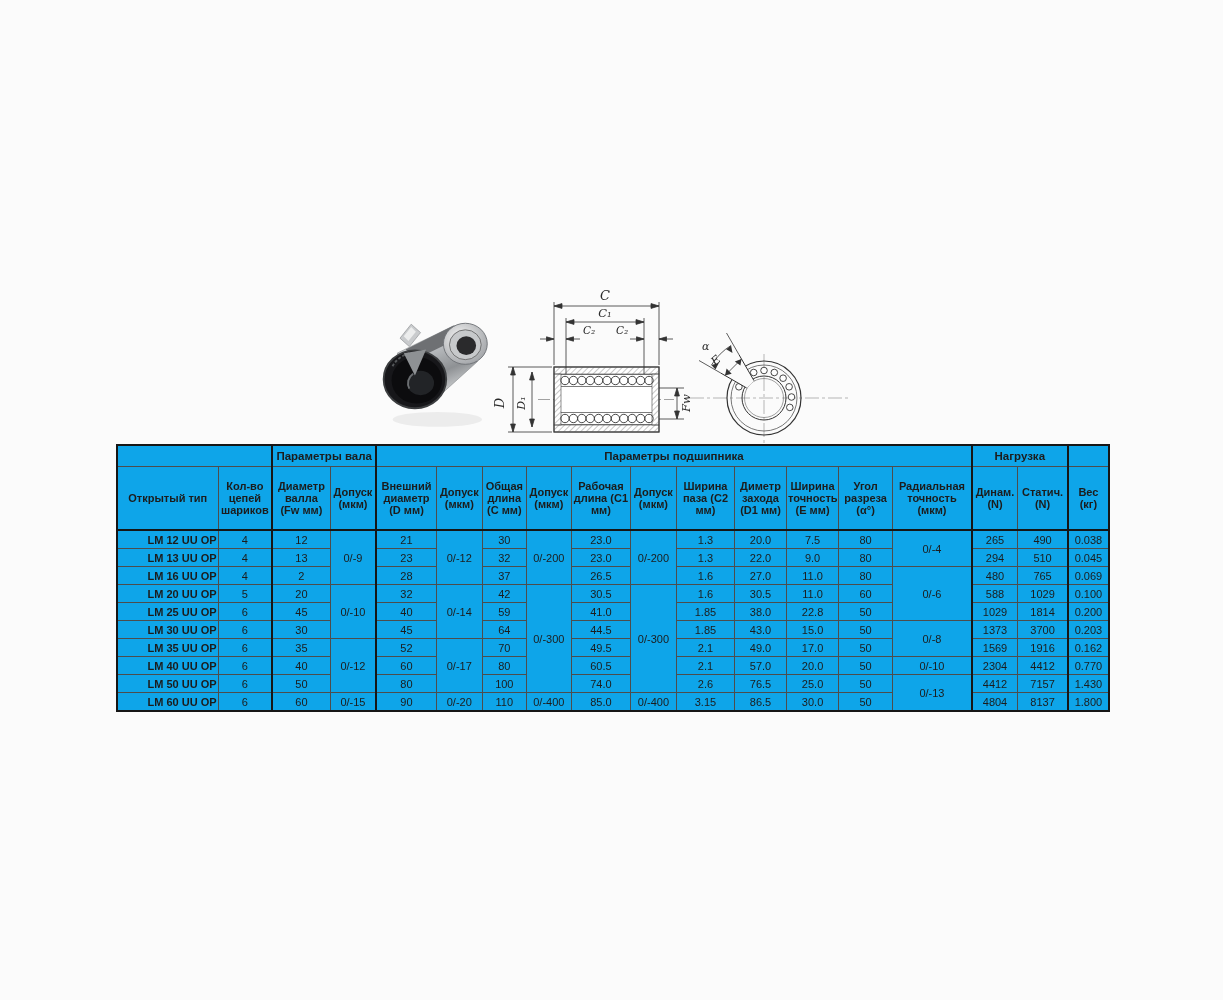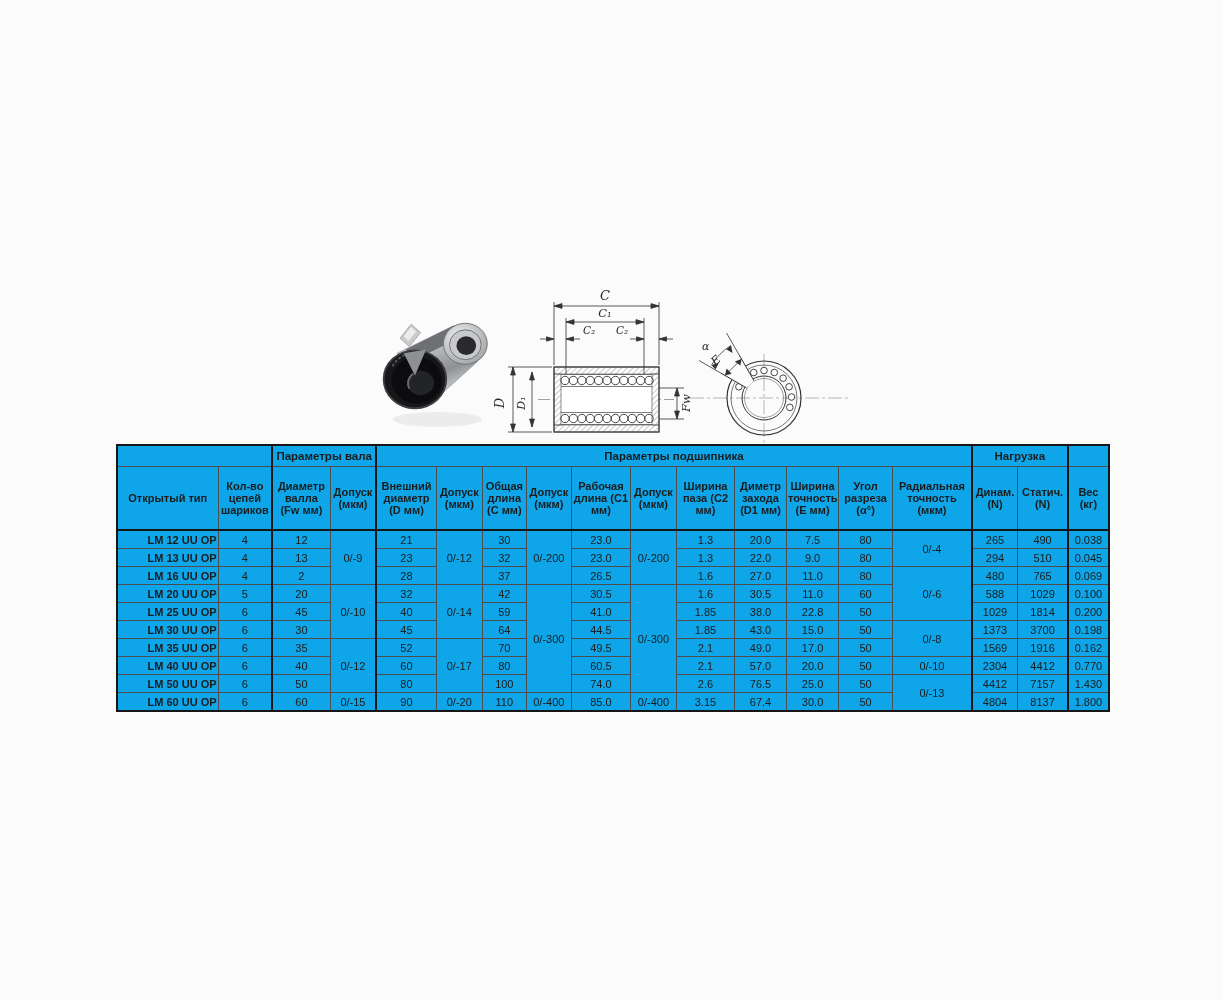--- a/index.html
+++ b/index.html
@@ -359,21 +359,21 @@
             <td class="hl">45</td>
             <td>64</td>
             <td>44.5</td>
             <td>1.85</td>
             <td>43.0</td>
             <td>15.0</td>
             <td>50</td>
             <td rowspan="2">0/-8</td>
             <td class="hl">1373</td>
             <td>3700</td>
-            <td class="hl">0.198</td>
+            <td class="hl">0.203</td>
           </tr>
           <tr>
             <td class="rowlabel">LM 35 UU OP</td>
             <td>6</td>
             <td class="hl">35</td>
             <td rowspan="3">0/-12</td>
             <td class="hl">52</td>
             <td rowspan="3">0/-17</td>
             <td>70</td>
             <td>49.5</td>
@@ -422,21 +422,21 @@
             <td>6</td>
             <td class="hl">60</td>
             <td>0/-15</td>
             <td class="hl">90</td>
             <td>0/-20</td>
             <td>110</td>
             <td>0/-400</td>
             <td>85.0</td>
             <td>0/-400</td>
             <td>3.15</td>
-            <td>67.4</td>
+            <td>86.5</td>
             <td>30.0</td>
             <td>50</td>
             <td class="hl">4804</td>
             <td>8137</td>
             <td class="hl">1.800</td>
           </tr>
         </tbody>
     </table>
   </div>
 

